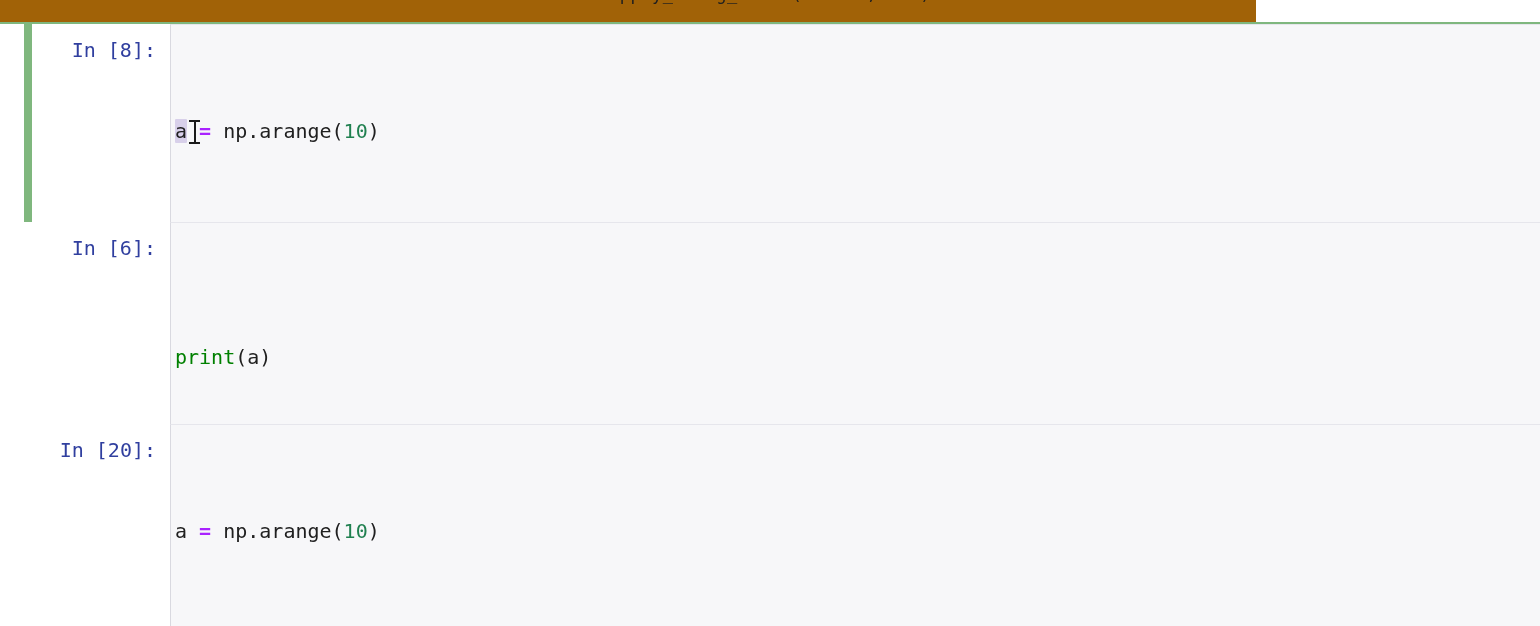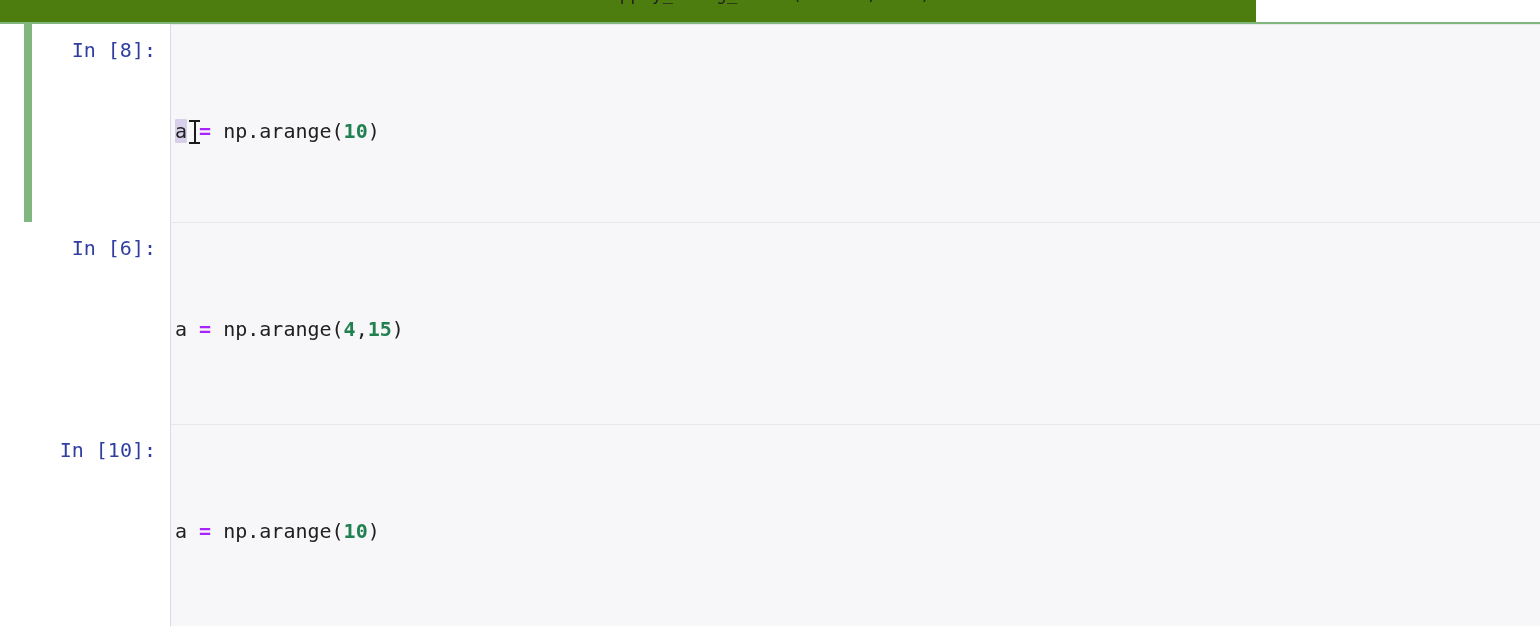--- a/index.html
+++ b/index.html
@@ -13,21 +13,21 @@
     height: 626px;
     overflow: hidden;
     font-family: "Liberation Sans", sans-serif;
     color: #000000;
   }
 
   .notebook {
     position: relative;
     width: 1256px;
     height: 626px;
-    background: #4d7c0f;
+    background: #a16207;
   }
 
   
   .clipped-top-line {
     position: absolute;
     left: 0;
     top: -16px;
     width: 1540px;
     height: 22px;
     overflow: hidden;
@@ -105,21 +105,21 @@
     color: #202020;
     position: relative;
   }
   .code-line {
     position: relative;
     height: 28px;
   }
 
   
   .tok-op      { color: #AA22FF; font-weight: bold; }
-  .tok-num     { color: #208050; font-weight: bold; }
+  .tok-num     { color: #208050; }
   .tok-builtin { color: #008000; }
   .tok-plain   { color: #202020; }
   .tok-comment { color: #408080; font-style: italic; }
 
   
   .cmt-col {
     position: absolute;
     top: 0;
   }
 
@@ -205,35 +205,34 @@
       </div>
     </div>
   </div>
 
   <div class="cell" style="top:222px;">
     <div class="cell-row">
       <div class="prompt">In [6]:</div>
       <div class="input-area">
         <div class="code">
 
-          <div class="code-line"><span class="tok-plain">a </span><span class="tok-op">=</span><span class="tok-plain"> np.arange(</span><span class="tok-num">4</span><span class="tok-plain">,</span><span class="tok-num">15</span><span class="tok-plain">)</span></div>
 
           <div class="code-line"><span class="tok-builtin">print</span><span class="tok-plain">(a)</span></div>
 
           <div class="code-line"><span class="tok-builtin">print</span><span class="tok-plain">(a[</span><span class="tok-num">3</span><span class="tok-plain">:</span><span class="tok-num">7</span><span class="tok-plain">])</span><span class="tok-comment cmt-col" style="left:404px;"># slicing just as in python list</span></div>
 
         </div>
       </div>
     </div>
 
   </div>
 
   <div class="cell" style="top:424px;">
     <div class="cell-row">
-      <div class="prompt">In [10]:</div>
+      <div class="prompt">In [20]:</div>
       <div class="input-area">
         <div class="code">
 
           <div class="code-line"><span class="tok-plain">a </span><span class="tok-op">=</span><span class="tok-plain"> np.arange(</span><span class="tok-num">10</span><span class="tok-plain">)</span></div>
 
           
 
           
 
         </div>

